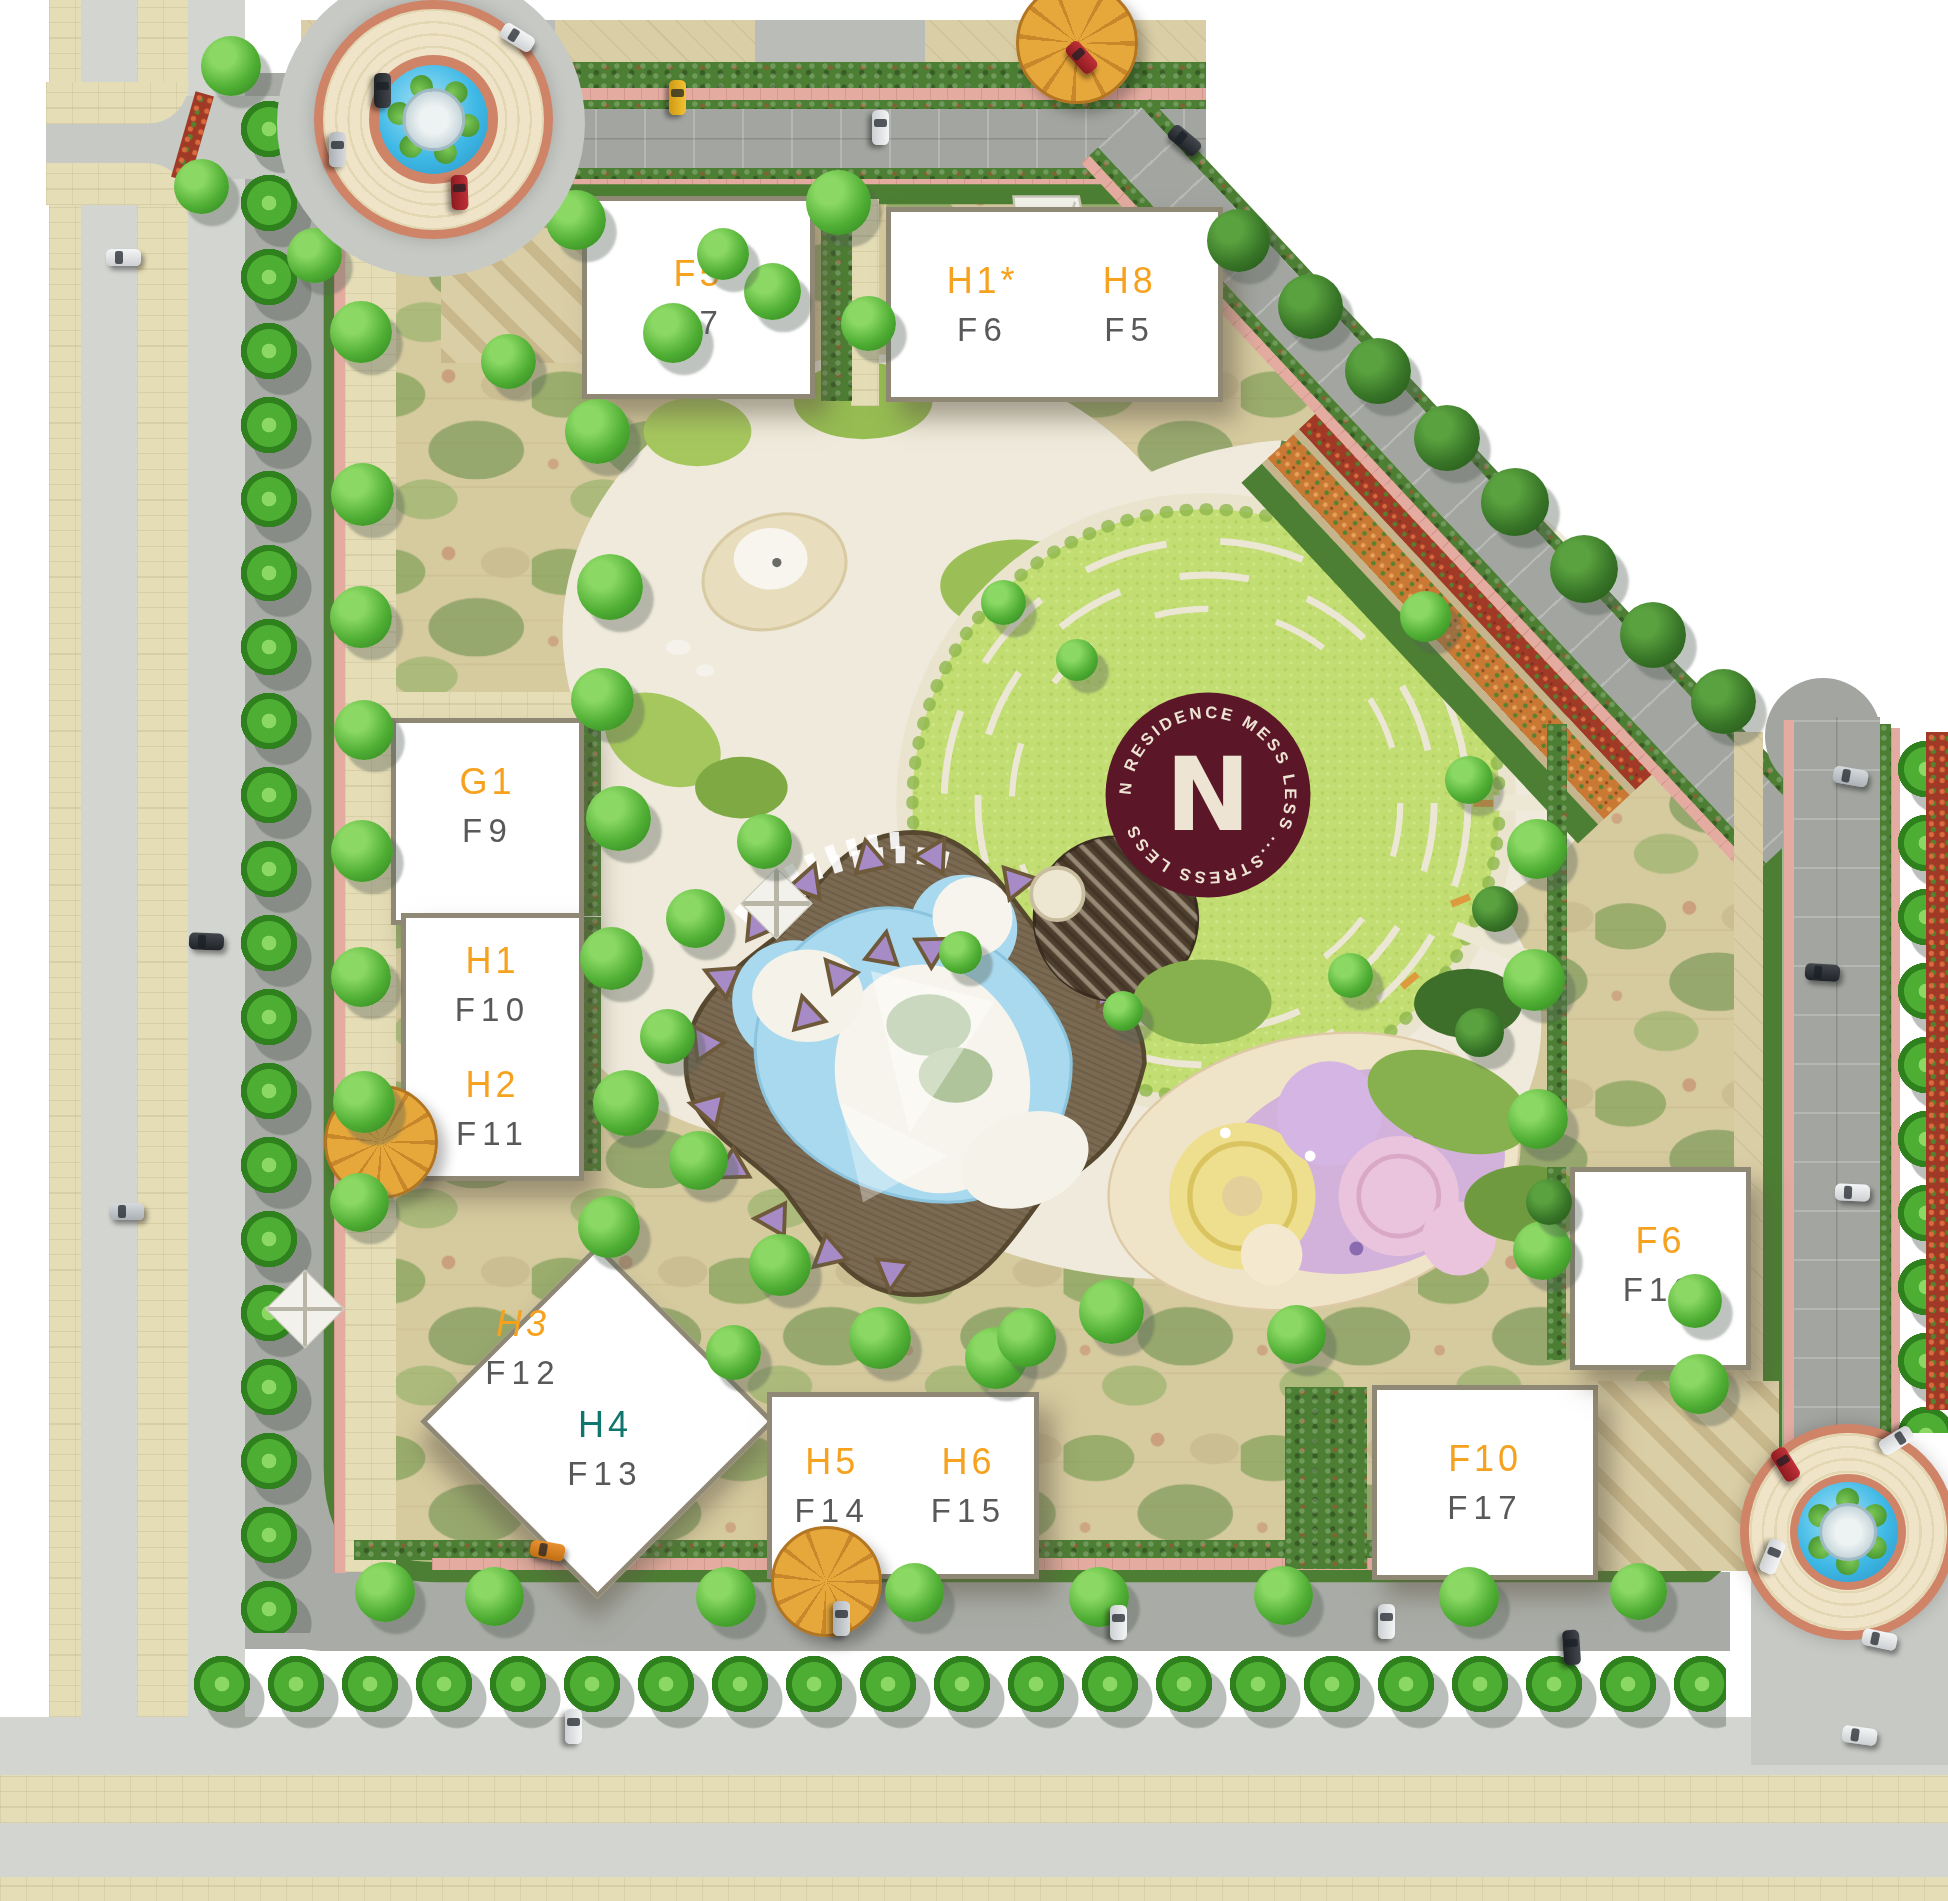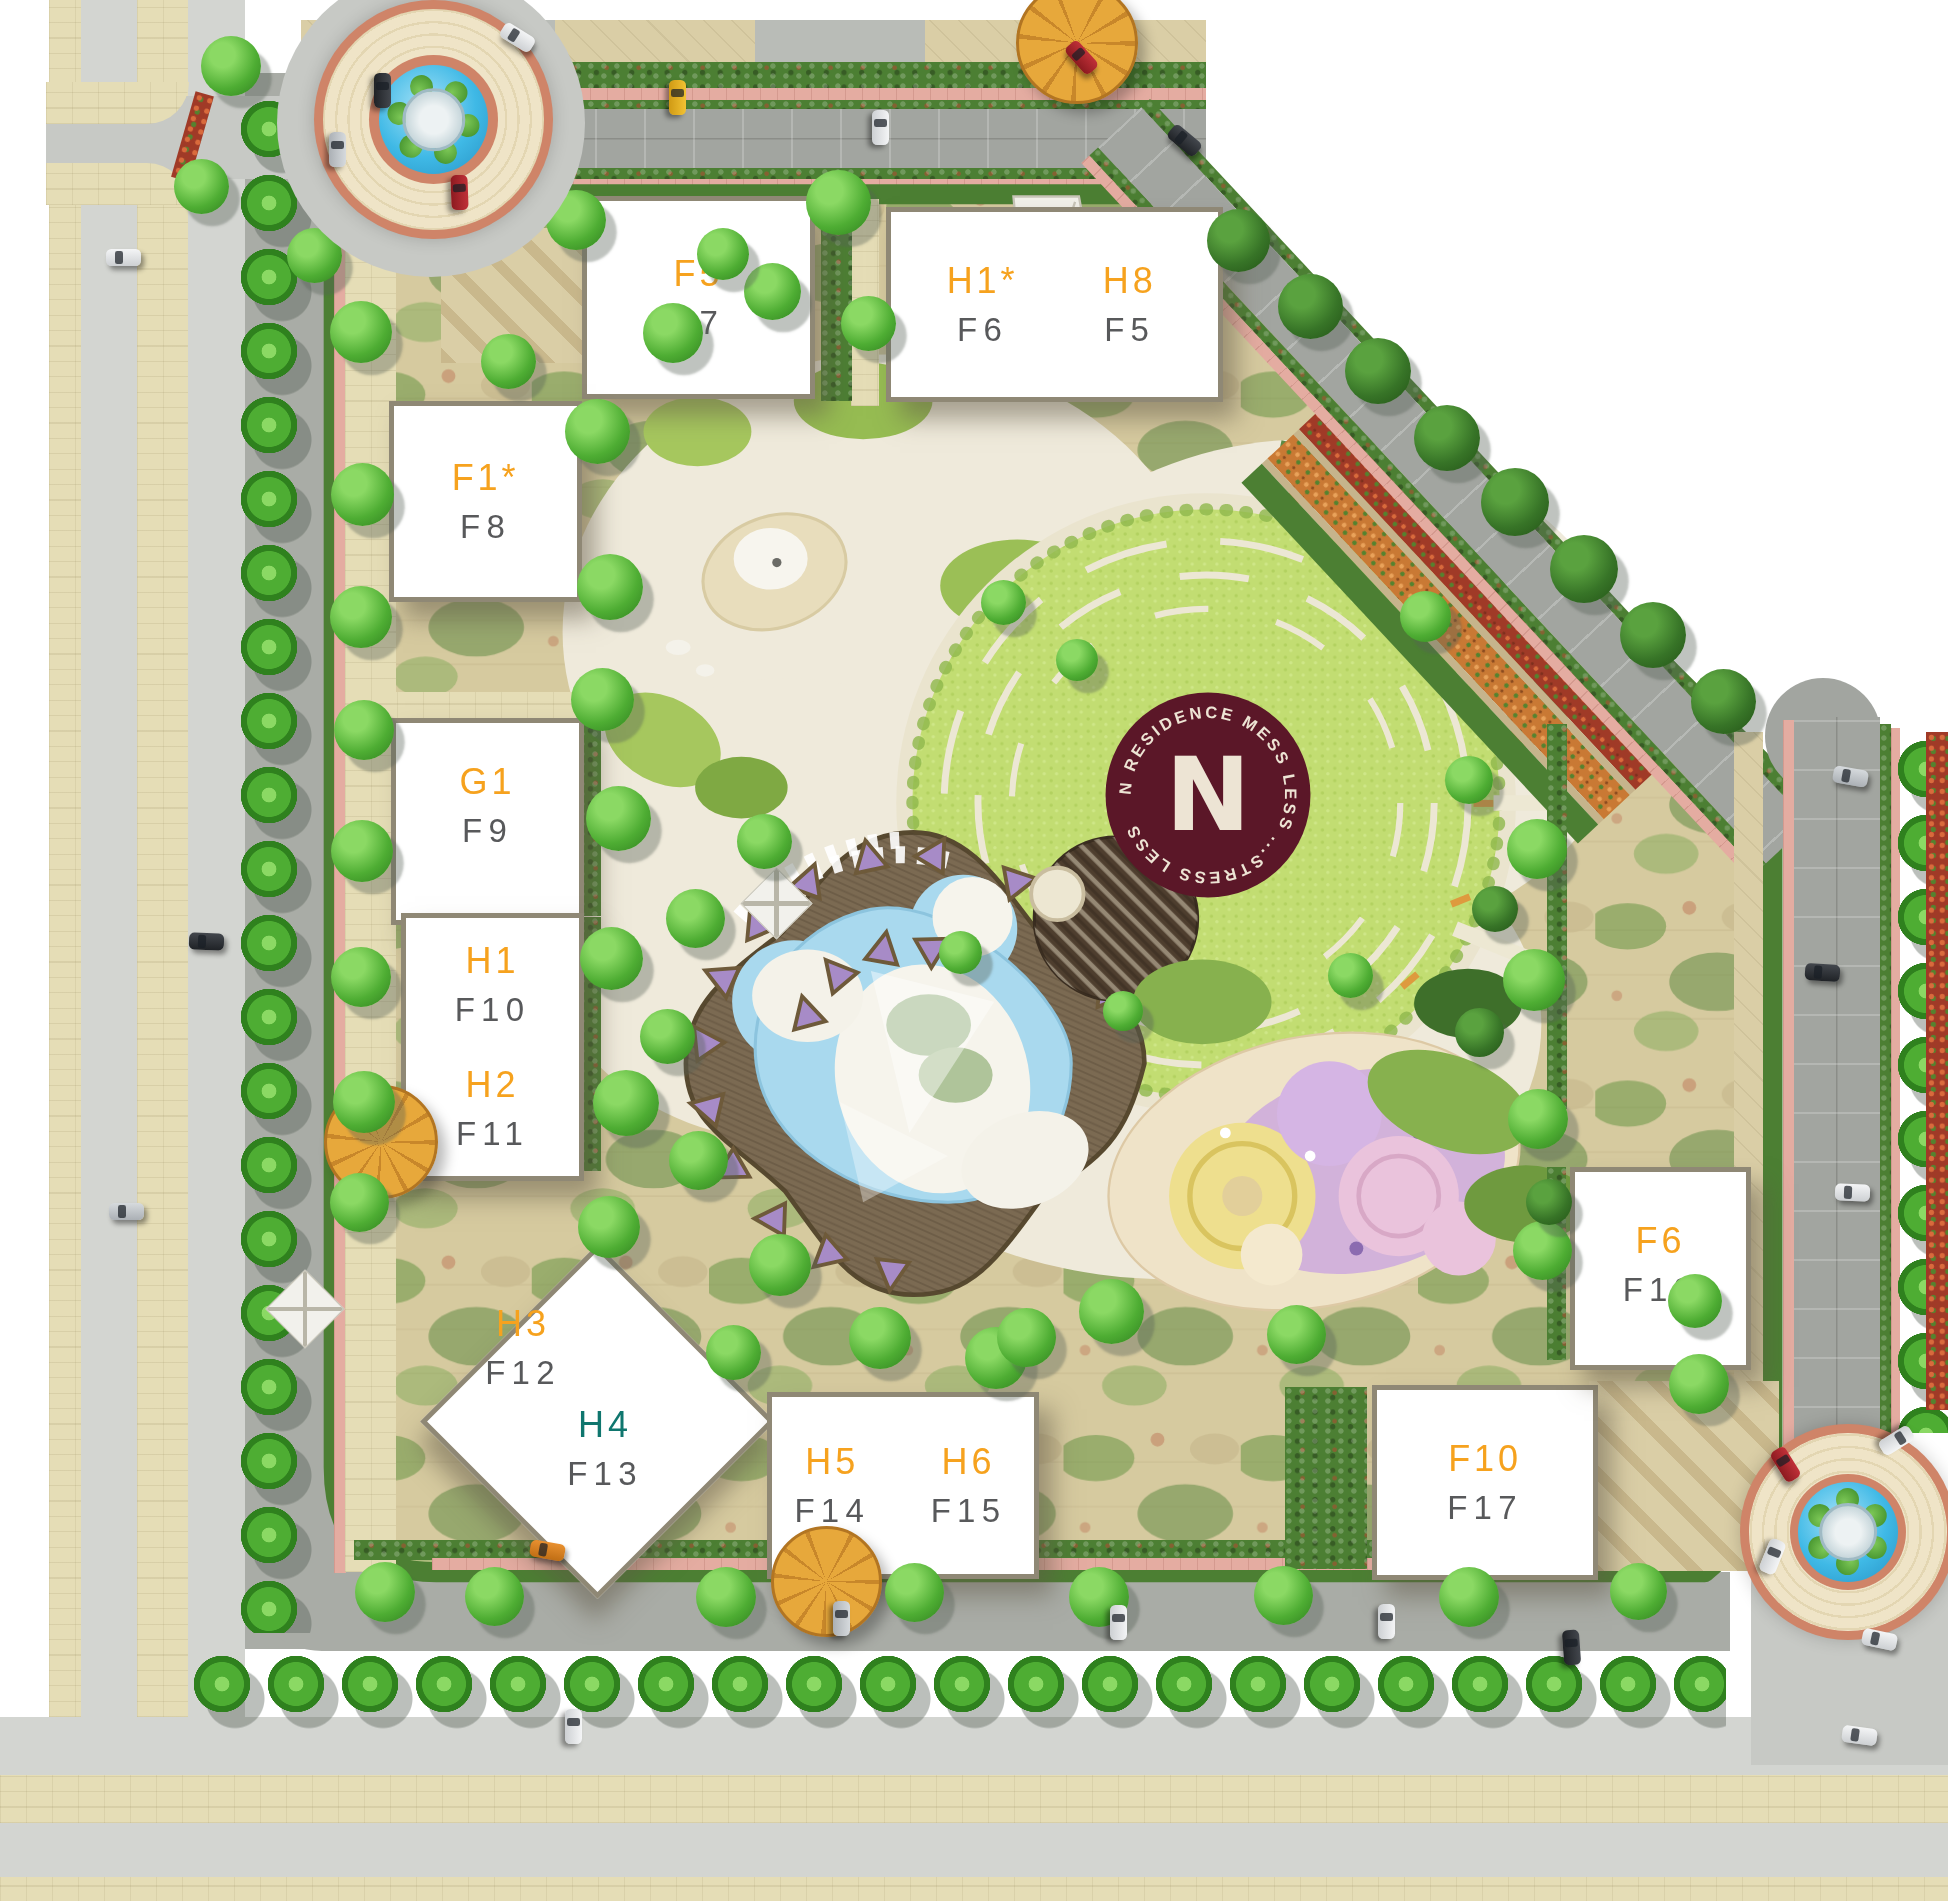--- a/index.html
+++ b/index.html
@@ -321,46 +321,40 @@
   <div class="bldg" style="left:886px;top:207px;width:327px;height:185px">
     <div class="blabel" style="left:28%;top:50%">
       <span class="code" style="color: rgb(246, 162, 30);">H1*</span>
       <span class="unit" style="color: rgb(88, 89, 91);">F6</span>
     </div>
     <div class="blabel" style="left:73%;top:50%">
       <span class="code" style="color: rgb(246, 162, 30);">H8</span>
       <span class="unit" style="color: rgb(88, 89, 91);">F5</span>
     </div>
   </div>
-  <div class="bldg" style="left:389px;top:401px;width:183px;height:191px">
-    <div class="blabel" style="left:50%;top:50%">
-      <span class="code" style="color: rgb(246, 162, 30);">F1*</span>
-      <span class="unit" style="color: rgb(88, 89, 91);">F8</span>
-    </div>
-  </div>
   <div class="bldg" style="left:391px;top:718px;width:183px;height:197px">
     <div class="blabel" style="left:50%;top:42%">
       <span class="code" style="color: rgb(246, 162, 30);">G1</span>
       <span class="unit" style="color: rgb(88, 89, 91);">F9</span>
     </div>
   </div>
   <div class="bldg" style="left:401px;top:913px;width:173px;height:258px">
     <div class="blabel" style="left:50%;top:26%">
       <span class="code" style="color: rgb(246, 162, 30);">H1</span>
       <span class="unit" style="color: rgb(88, 89, 91);">F10</span>
     </div>
     <div class="blabel" style="left:50%;top:74%">
       <span class="code" style="color: rgb(246, 162, 30);">H2</span>
       <span class="unit" style="color: rgb(88, 89, 91);">F11</span>
     </div>
   </div>
   <div class="dwrap" style="left:432px;top:1256px;width:331px;height:331px">
     <div class="dshape"></div>
     <div class="blabel" style="left:91px;top:92px">
-      <span class="code" style="color: rgb(246, 162, 30);">H3</span>
+      <span class="code" style="color: rgb(246, 162, 30); font-style: italic;">H3</span>
       <span class="unit" style="color: rgb(88, 89, 91);">F12</span>
     </div>
     <div class="blabel" style="left:173px;top:193px">
       <span class="code" style="color: #0f766e;">H4</span>
       <span class="unit" style="color: rgb(88, 89, 91);">F13</span>
     </div>
   </div>
   <div class="bldg" style="left:767px;top:1392px;width:262px;height:177px">
     <div class="blabel" style="left:23%;top:50%">
       <span class="code" style="color: rgb(246, 162, 30);">H5</span>

